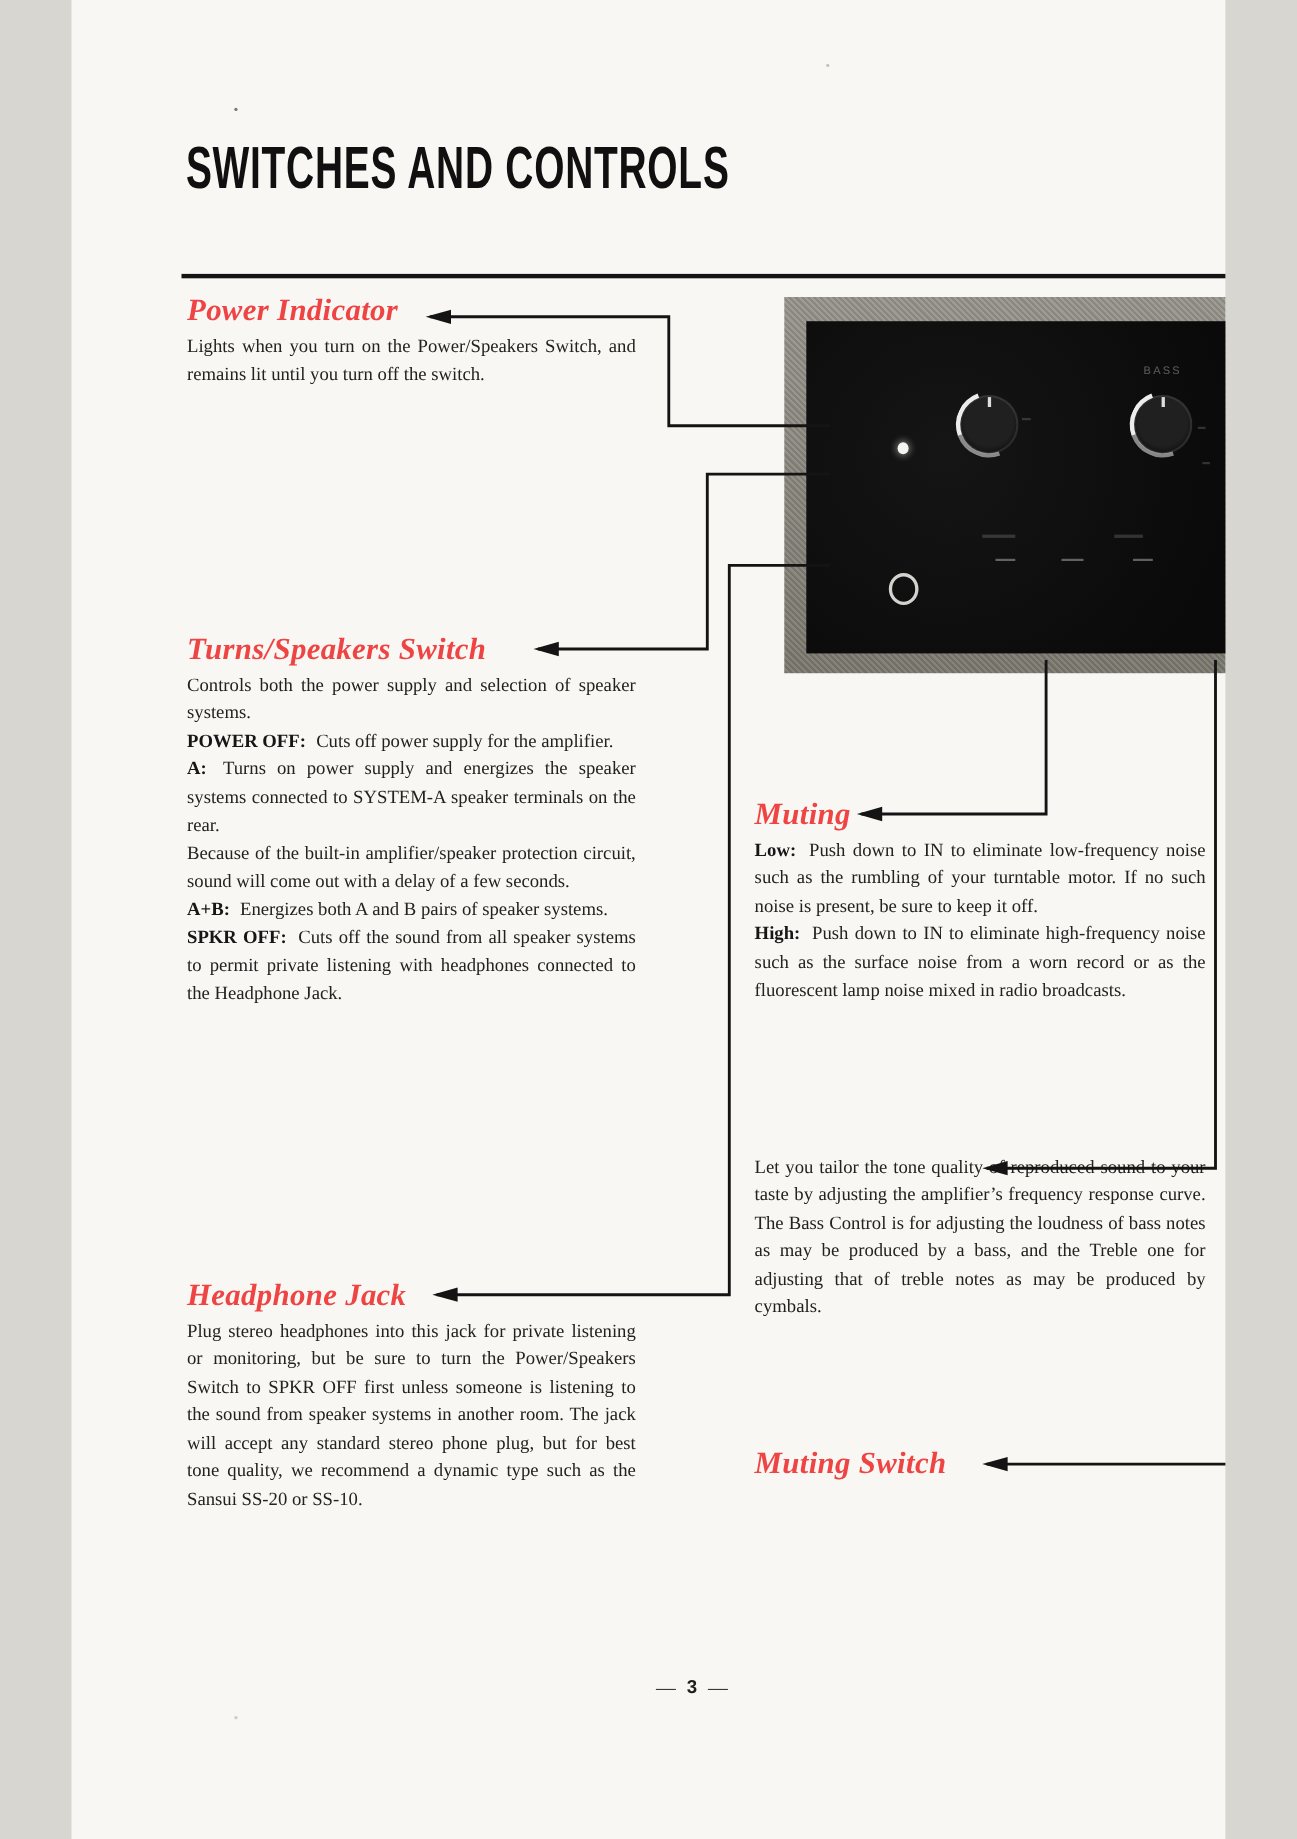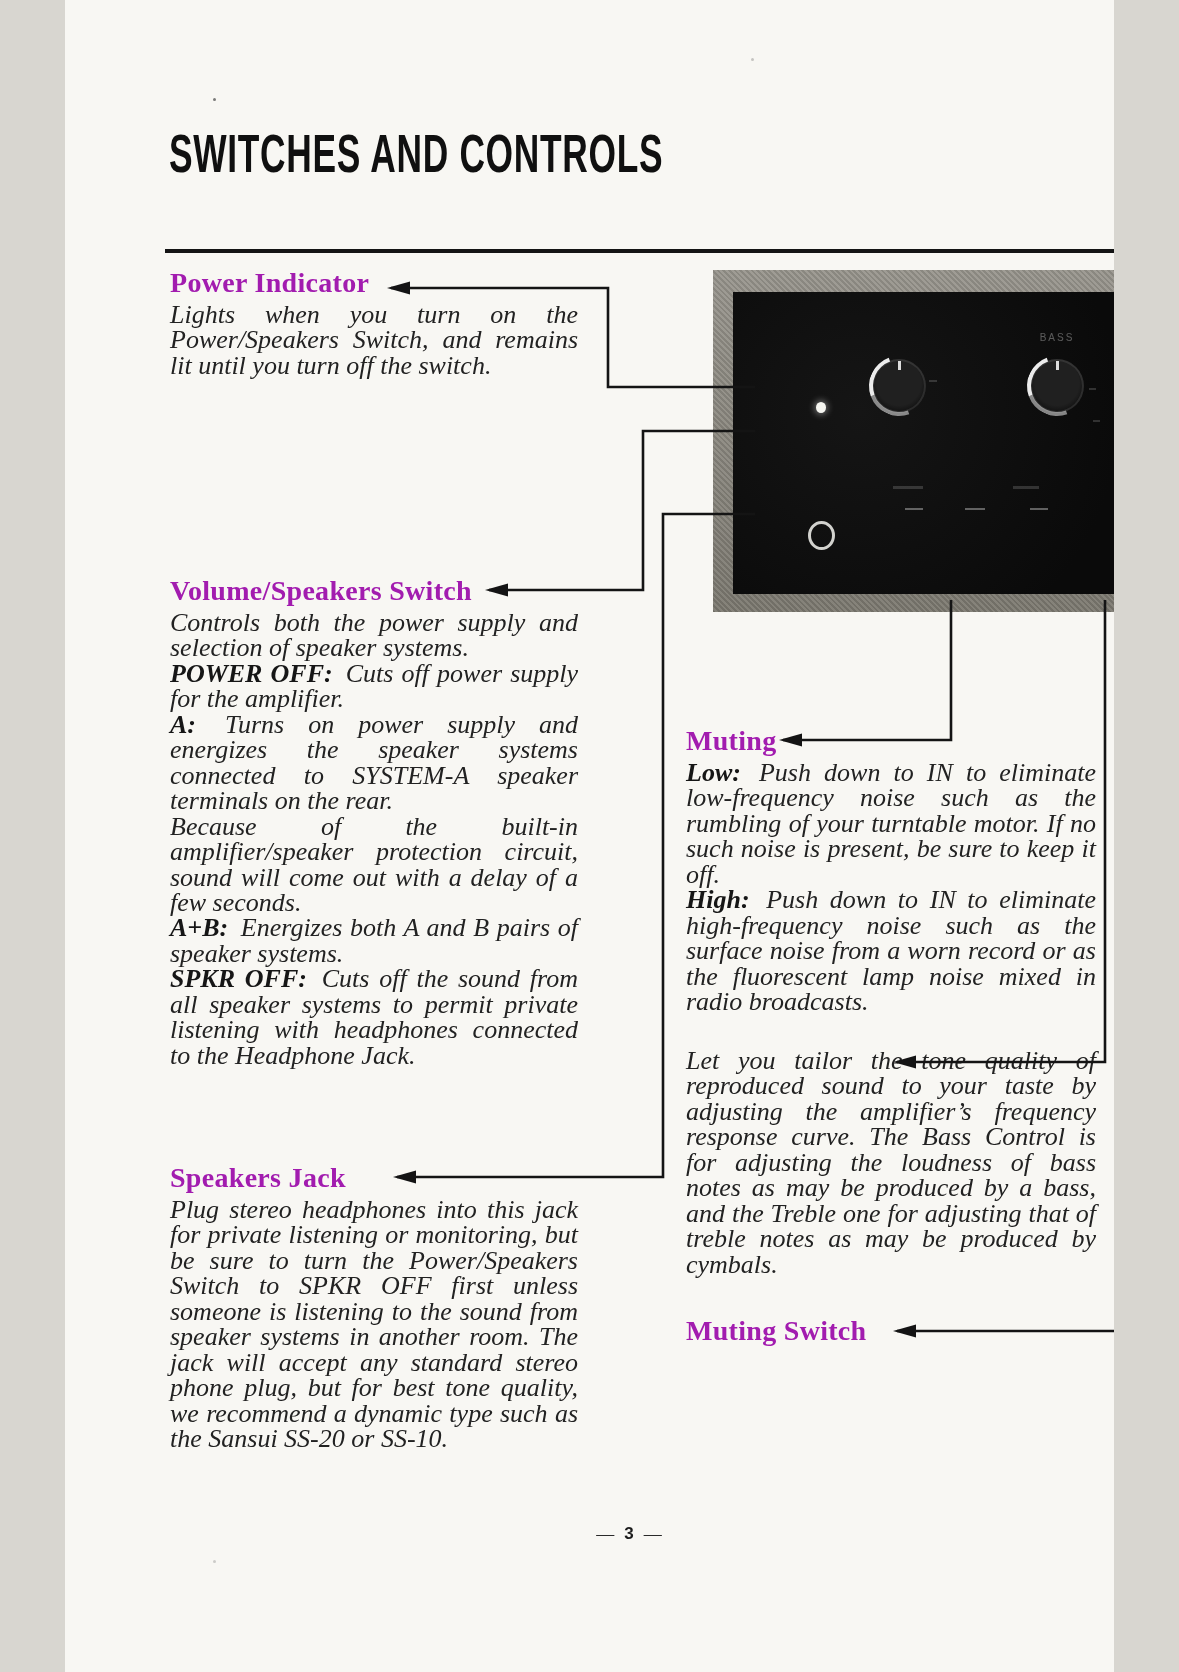--- a/index.html
+++ b/index.html
@@ -17,27 +17,26 @@
   }
   .title-rule{
     position:absolute; left:100px; top:249px; width:981px; height:4px; background:#141414;
   }
   
   .section{position:absolute;}
   .col-left{left:105px; width:408px;}
   .col-right{left:621px; width:410px;}
   .sec-heading{
     font-family:"Liberation Serif", serif; font-weight:bold;
-    font-size:28px; line-height:30px; color:#a21caf; letter-spacing:0.3px;
-    margin:0 0 4px 0; white-space:nowrap;
+    font-size:28px; line-height:30px; color:#ef4444; letter-spacing:0.3px;
+    margin:0 0 4px 0; white-space:nowrap;font-style:italic;
   }
   .body-p{
-    margin:0; font-size:26px; line-height:25.45px; text-align:justify;
+    margin:0; font-size:17px; line-height:25.45px; text-align:justify;
     color:#222;
-    font-style:italic;
   }
   .body-p b{font-weight:bold; color:#161616;}
   .body-p b:not(:empty){margin-right:5px;}
   
   #leaders{position:absolute; left:0; top:0; pointer-events:none;}
   #leaders polyline{fill:none; stroke:#141414; stroke-width:2.6;}
   #leaders polygon{fill:#141414; stroke:none;}
   #leaders path.artifact{fill:none; stroke:#2b2b2b; stroke-width:2;}
   
   .photo{
@@ -133,31 +132,31 @@
       <div class="big-knob-edge" style="left:410px; top:286px;"></div>
     </div>
   </div>
 
   <div class="section col-left" style="top:268px;">
     <h2 class="sec-heading">Power Indicator</h2>
     <p class="body-p"><b></b><span>Lights when you turn on the Power/Speakers Switch, and remains lit until you turn off the switch.</span></p>
   </div>
 
   <div class="section col-left" style="top:576px;">
-    <h2 class="sec-heading">Volume/Speakers Switch</h2>
+    <h2 class="sec-heading">Turns/Speakers Switch</h2>
     <p class="body-p"><b></b><span>Controls both the power supply and selection of speaker systems.</span></p>
     <p class="body-p"><b>POWER OFF:</b><span> Cuts off power supply for the amplifier.</span></p>
     <p class="body-p"><b>A:</b><span> Turns on power supply and energizes the speaker systems connected to SYSTEM-A speaker terminals on the rear.</span></p>
     <p class="body-p"><b></b><span>Because of the built-in amplifier/speaker protec­tion circuit, sound will come out with a delay of a few seconds.</span></p>
     <p class="body-p"><b>A+B:</b><span> Energizes both A and B pairs of speaker systems.</span></p>
     <p class="body-p"><b>SPKR OFF:</b><span> Cuts off the sound from all speaker systems to permit private listening with head­phones connected to the Headphone Jack.</span></p>
   </div>
 
   <div class="section col-left" style="top:1163px;">
-    <h2 class="sec-heading">Speakers Jack</h2>
+    <h2 class="sec-heading">Headphone Jack</h2>
     <p class="body-p"><b></b><span>Plug stereo headphones into this jack for private listening or monitoring, but be sure to turn the Power/Speakers Switch to SPKR OFF first unless someone is listening to the sound from speaker systems in another room. The jack will accept any standard stereo phone plug, but for best tone quality, we recommend a dynamic type such as the Sansui SS-20 or SS-10.</span></p>
   </div>
 
   <div class="section col-right" style="top:726px;">
     <h2 class="sec-heading">Muting</h2>
     <p class="body-p"><b>Low:</b><span> Push down to IN to eliminate low-fre­quency noise such as the rumbling of your turn­table motor.  If no such noise is present, be sure to keep it off.</span></p>
     <p class="body-p"><b>High:</b><span> Push down to IN to eliminate high-fre­quency noise such as the surface noise from a worn record or as the fluorescent lamp noise mixed in radio broadcasts.</span></p>
   </div>
 
   <div class="section col-right" style="top:1048px;">

